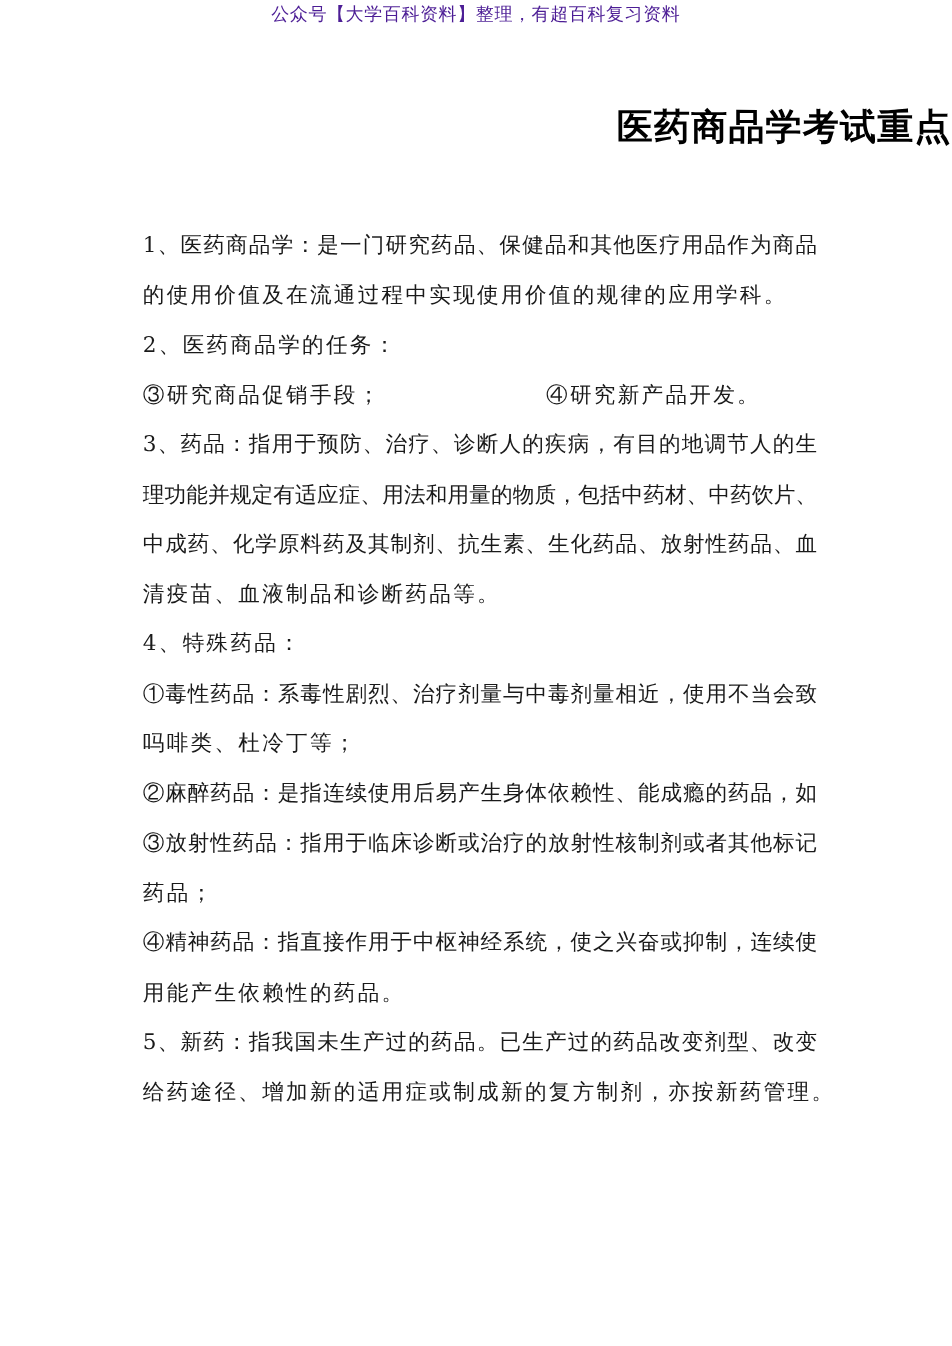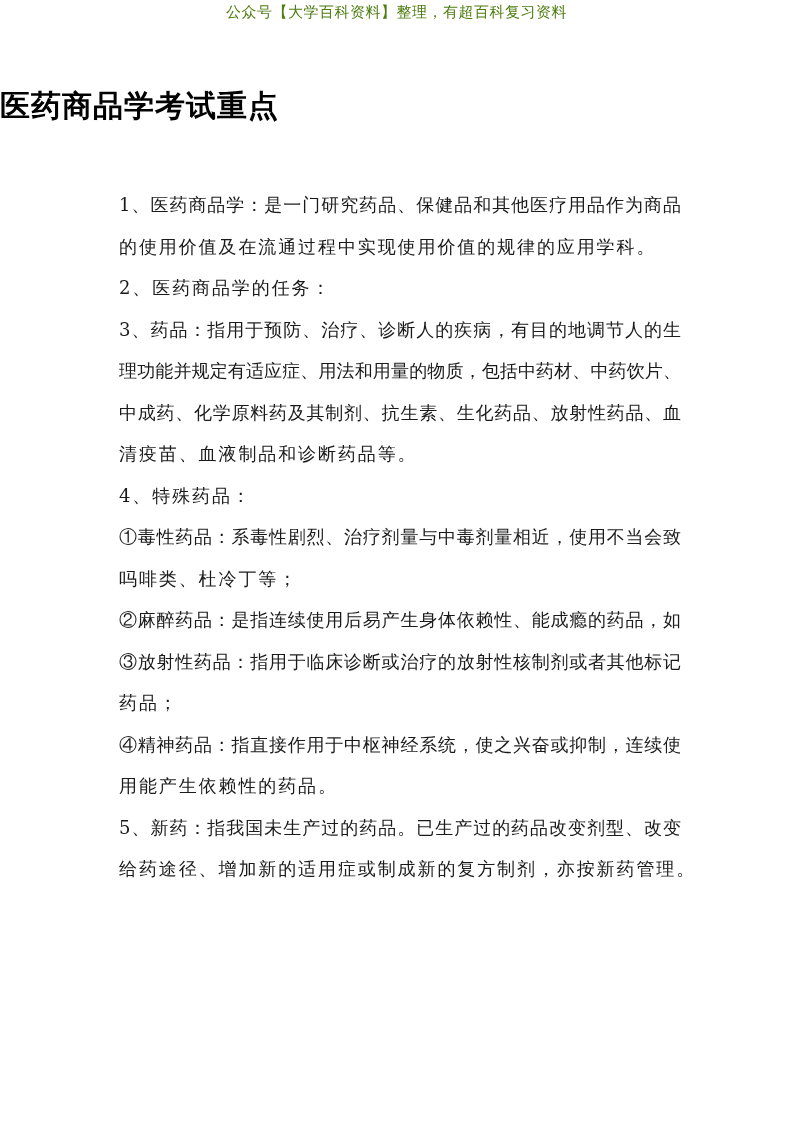--- a/index.html
+++ b/index.html
@@ -1,38 +1,42 @@
 <!DOCTYPE html>
 <html><head>
 <meta charset="utf-8">
 <style>
   html, body { margin:0; padding:0; background:#ffffff; }
   body { width:793px; height:1122px; position:relative; overflow:hidden;
          font-family:"DejaVu Serif","Liberation Serif",serif; color:#1a1a1a; }
   .header { position:absolute; top:3px; left:0; width:793px; text-align:center;
-            font-size:15px; color:#4d7c0f; letter-spacing:0.5px; }
-  .title { position:absolute; top:86px; left:0; width:793px; text-align:left;
+            font-size:15px; color:#4c1d95; letter-spacing:0.5px; }
+  .title { position:absolute; top:86px; left:0; width:793px; text-align:right;
            font-size:30px; font-weight:bold; color:#000;
            font-family:"DejaVu Sans","Liberation Sans",sans-serif; letter-spacing:1px; }
   .body { position:absolute; top:189px; left:119px; width:580px; }
   .line { height:41.5px; line-height:32px; font-size:18px; white-space:nowrap; letter-spacing:1.9px; }
   .line.justify { text-align:justify; text-align-last:justify; width:562px; letter-spacing:0; }
   .row { display:flex; }
   .row .col1 { width:336px; }
 </style>
 </head>
 <body>
 
 <div class="header">公众号【大学百科资料】整理，有超百科复习资料</div>
 <h1 class="title" style="margin:0">医药商品学考试重点</h1>
 
 <div class="body">
   <div class="line justify">1、医药商品学：是一门研究药品、保健品和其他医疗用品作为商品</div>
   <div class="line">的使用价值及在流通过程中实现使用价值的规律的应用学科。</div>
   <div class="line">2、医药商品学的任务：</div>
+  <div class="line row">
+    <span class="col1">③研究商品促销手段；</span>
+    <span>④研究新产品开发。</span>
+  </div>
   <div class="line justify">3、药品：指用于预防、治疗、诊断人的疾病，有目的地调节人的生</div>
   <div class="line justify">理功能并规定有适应症、用法和用量的物质，包括中药材、中药饮片、</div>
   <div class="line justify">中成药、化学原料药及其制剂、抗生素、生化药品、放射性药品、血</div>
   <div class="line">清疫苗、血液制品和诊断药品等。</div>
   <div class="line">4、特殊药品：</div>
   <div class="line justify">①毒性药品：系毒性剧烈、治疗剂量与中毒剂量相近，使用不当会致</div>
   <div class="line">吗啡类、杜冷丁等；</div>
   <div class="line justify">②麻醉药品：是指连续使用后易产生身体依赖性、能成瘾的药品，如</div>
   <div class="line justify">③放射性药品：指用于临床诊断或治疗的放射性核制剂或者其他标记</div>
   <div class="line">药品；</div>

